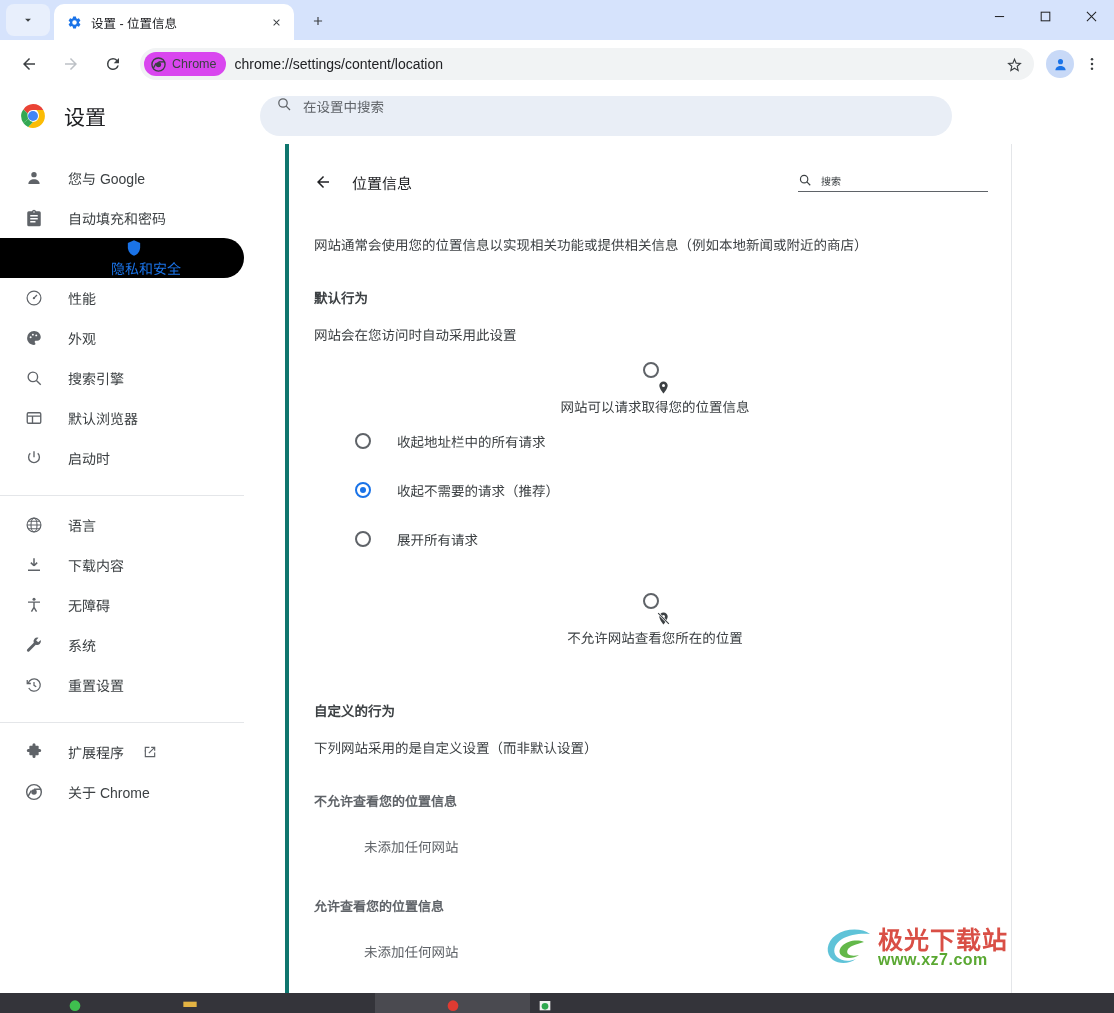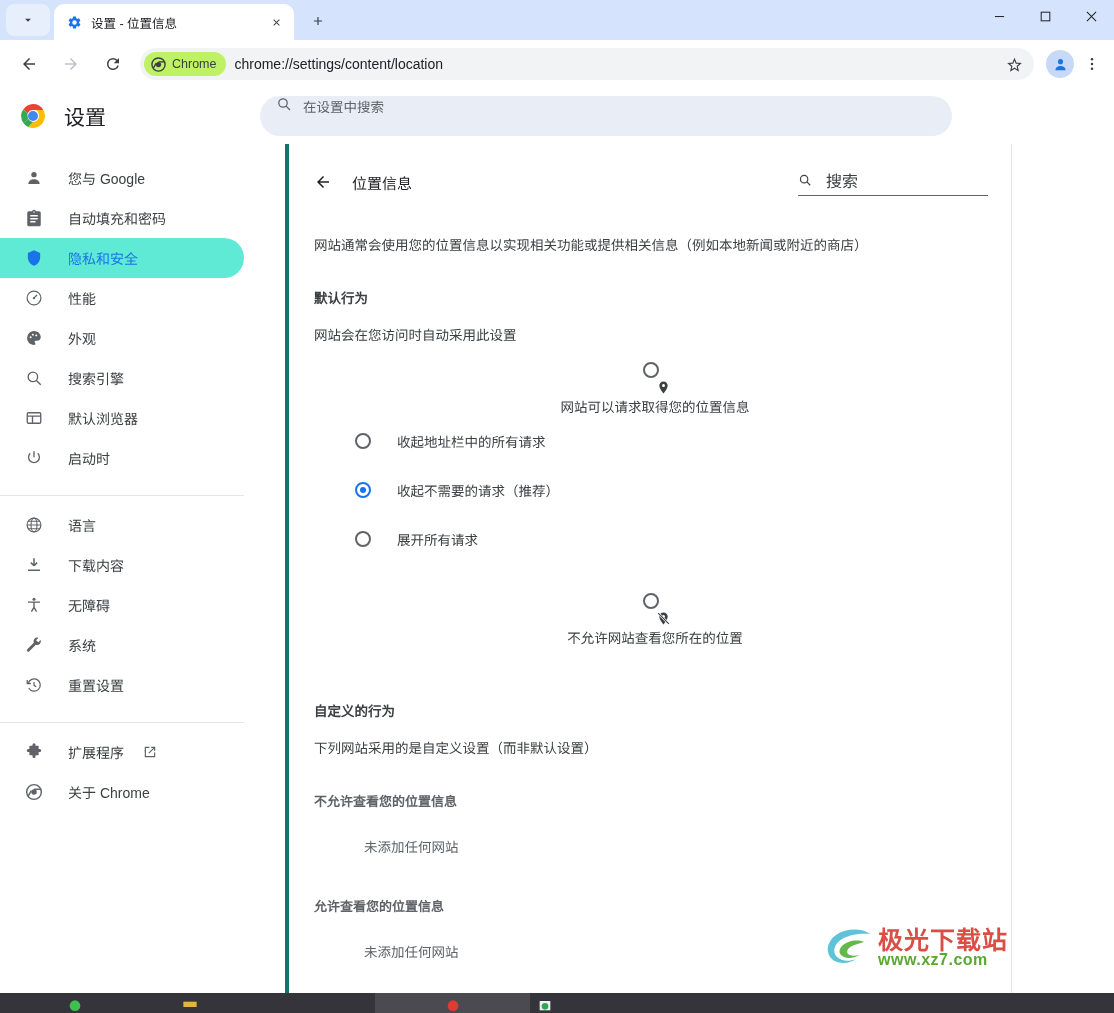--- a/index.html
+++ b/index.html
@@ -56,21 +56,21 @@
   .nav-btn {
     width: 32px; height: 32px; margin: 0 5px; border-radius: 50%;
     display: flex; align-items: center; justify-content: center; cursor: pointer;
   }
   .omnibox {
     flex: 1 1 auto; height: 32px; background: #f1f3f4; border-radius: 16px;
     display: flex; align-items: center; margin: 0 8px 0 6px; padding: 0 6px 0 4px;
     cursor: text;
   }
   .chrome-chip {
-    height: 24px; background: #bef264; border-radius: 12px; display: flex;
+    height: 24px; background: #d946ef; border-radius: 12px; display: flex;
     align-items: center; padding: 0 10px 0 7px; margin-right: 8px; cursor: pointer;
   }
   .chrome-chip-label { font-size: 12.5px; color: #3c4043; margin-left: 6px; }
   .omnibox-url { font-size: 14px; color: #202124; white-space: nowrap; }
   .omnibox-star { margin-left: auto; width: 28px; height: 28px;
     display: flex; align-items: center; justify-content: center; cursor: pointer; }
   .avatar-btn {
     width: 28px; height: 28px; border-radius: 50%; background: #c8d9f7;
     display: flex; align-items: center; justify-content: center;
     margin: 0 4px; cursor: pointer;
@@ -101,42 +101,42 @@
     border-right: 4px solid #0f766e;
   }
   .nav-item {
     display: flex; align-items: center; height: 40px;
     border-radius: 0 20px 20px 0; padding-left: 24px; margin-right: 41px;
     cursor: pointer; color: #3c4043;
   }
   .nav-item .ic { width: 20px; height: 20px; flex: 0 0 20px;
     display: flex; align-items: center; justify-content: center; }
   .nav-item .lbl { font-size: 14px; margin-left: 24px; white-space: nowrap; }
-  .nav-item.active { background: #5eead4; color: #0b57d0; }
+  .nav-item.active { background: #000000; color: #0b57d0; flex-direction: column; }
   .nav-item.active .lbl { color: #1a73e8; }
   .nav-group { padding-bottom: 9px; }
   .nav-sep { height: 1px; background: #e4e6e9; margin: 8px 41px 9px 0; }
   .ext-link-ic { margin-left: 18px; width: 16px; height: 16px;
     display: flex; align-items: center; justify-content: center; }
 
   
   .content {
     flex: 1 1 auto; background: #ffffff; padding: 0; position: relative;
     overflow: hidden;
   }
   .content-inner { padding: 16px 24px 0 16px; }
   .sub-header { display: flex; align-items: center; height: 44px; }
   .back-btn { width: 36px; height: 36px; border-radius: 50%; display: flex;
     align-items: center; justify-content: center; cursor: pointer; }
   .sub-title { font-size: 15px; color: #202124; margin-left: 11px; }
   .content-search {
     margin-left: auto; width: 190px; display: flex; align-items: center;
     border-bottom: 1px solid #5f6368; padding-bottom: 3px; cursor: text;
   }
-  .content-search-ph { font-size: 16px; color: #3c4043; margin-left: 14px; }
+  .content-search-ph { font-size: 10px; color: #3c4043; margin-left: 9px; }
 
   .desc {
     font-size: 13.5px; color: #3c4043; margin: 32px 0 0 9px; line-height: 1.5;
   }
   .section-title { font-size: 13.5px; color: #3c4043; margin: 31px 0 0 9px; }
   .section-sub { font-size: 13.5px; color: #3c4043; margin: 17px 0 0 9px; }
 
   .radio-row { display: flex; align-items: center; margin-left: 9px; flex-direction: column; }
   .radio-row.top { margin-top: 18px; }
   .radio {

